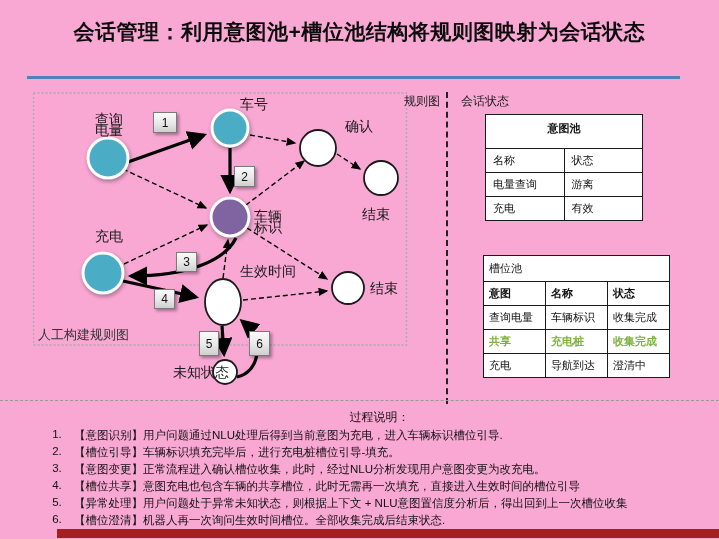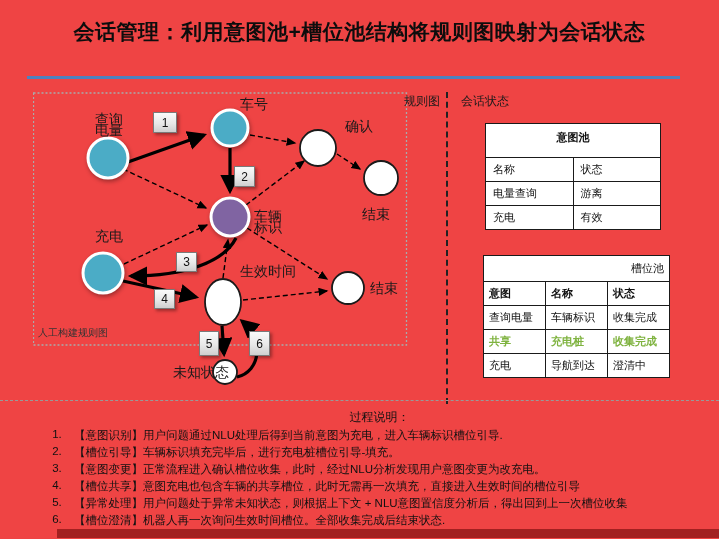--- a/index.html
+++ b/index.html
@@ -1,46 +1,46 @@
 <!DOCTYPE html>
 <html><head>
 <meta charset="utf-8">
 <style>
   * { margin:0; padding:0; box-sizing:border-box; }
   html,body { width:719px; height:539px; }
   body { font-family:"Liberation Sans","DejaVu Sans",sans-serif; background:#fff; position:relative; overflow:hidden; }
-  .slide { position:absolute; inset:0; background:#ef4444; }
+  .slide { position:absolute; inset:0; background:#f9a8d4; }
 
   .title { position:absolute; left:0; top:18px; width:719px; text-align:center;
            font-size:21px; font-weight:bold; color:#0d0d0d; letter-spacing:0.5px; }
   .title-rule { position:absolute; left:27px; top:76px; width:653px; height:3px; background:#4f81bd; }
 
   
   .diagram { position:absolute; left:33px; top:90px; width:412px; height:312px; }
   .diagram svg { position:absolute; left:0; top:0; }
   .node-label { position:absolute; font-size:14px; color:#1a1a1a; line-height:11px; }
   .panel-label-left  { position:absolute; left:404px; top:93px; font-size:12px; color:#1a1a1a; }
   .panel-label-right { position:absolute; left:461px; top:93px; font-size:12px; color:#1a1a1a; }
-  .caption { position:absolute; left:5px; top:236px; font-size:10px; color:#333; }
+  .caption { position:absolute; left:5px; top:236px; font-size:13px; color:#333; }
   .step-box { position:absolute; display:flex; align-items:center; justify-content:center;
               background:linear-gradient(180deg,#fafafa 0%,#e8e8e8 55%,#cfcfcf 100%);
               border:1px solid #7a7a7a; box-shadow:2px 2px 3px rgba(0,0,0,0.35);
               font-size:12px; color:#111; }
 
   .divider-v { position:absolute; left:446px; top:92px; height:312px; width:0; border-left:2px dashed #222; }
 
   
   table { border-collapse:collapse; position:absolute; table-layout:fixed; background:#fff; }
   td { border:1.5px solid #1a1a1a; font-size:11px; color:#111; padding:3px 7px; vertical-align:middle; }
-  .tbl-intent { left:485px; top:123px; width:176px; }
+  .tbl-intent { left:485px; top:114px; width:158px; }
   .tbl-intent td { height:24px; }
   .tbl-intent .tt { height:34px; text-align:center; font-weight:bold; vertical-align:top; padding-top:6px; }
   .tbl-slot { left:483px; top:255px; width:187px; }
   .tbl-slot td { height:24px; padding:3px 5px; }
-  .tbl-slot .tt { height:26px; text-align:right; }
+  .tbl-slot .tt { height:26px; text-align:left; }
   .tbl-slot .hd td { font-weight:bold; }
   .row-green td { color:#7fb340; font-weight:bold; }
 
   
   .process { position:absolute; left:0; top:400px; width:719px; border-top:1px dashed #999; padding:8px 0 0 0;text-align:center; }
   .process-title { margin-left:40px; font-size:12px; color:#111; }
   .pi { display:flex; margin-left:40px; margin-top:2px; }
   .pn { width:34px; flex:0 0 34px; font-size:11.5px; color:#111; }
   .pt { font-size:11.5px; color:#111; }
 

